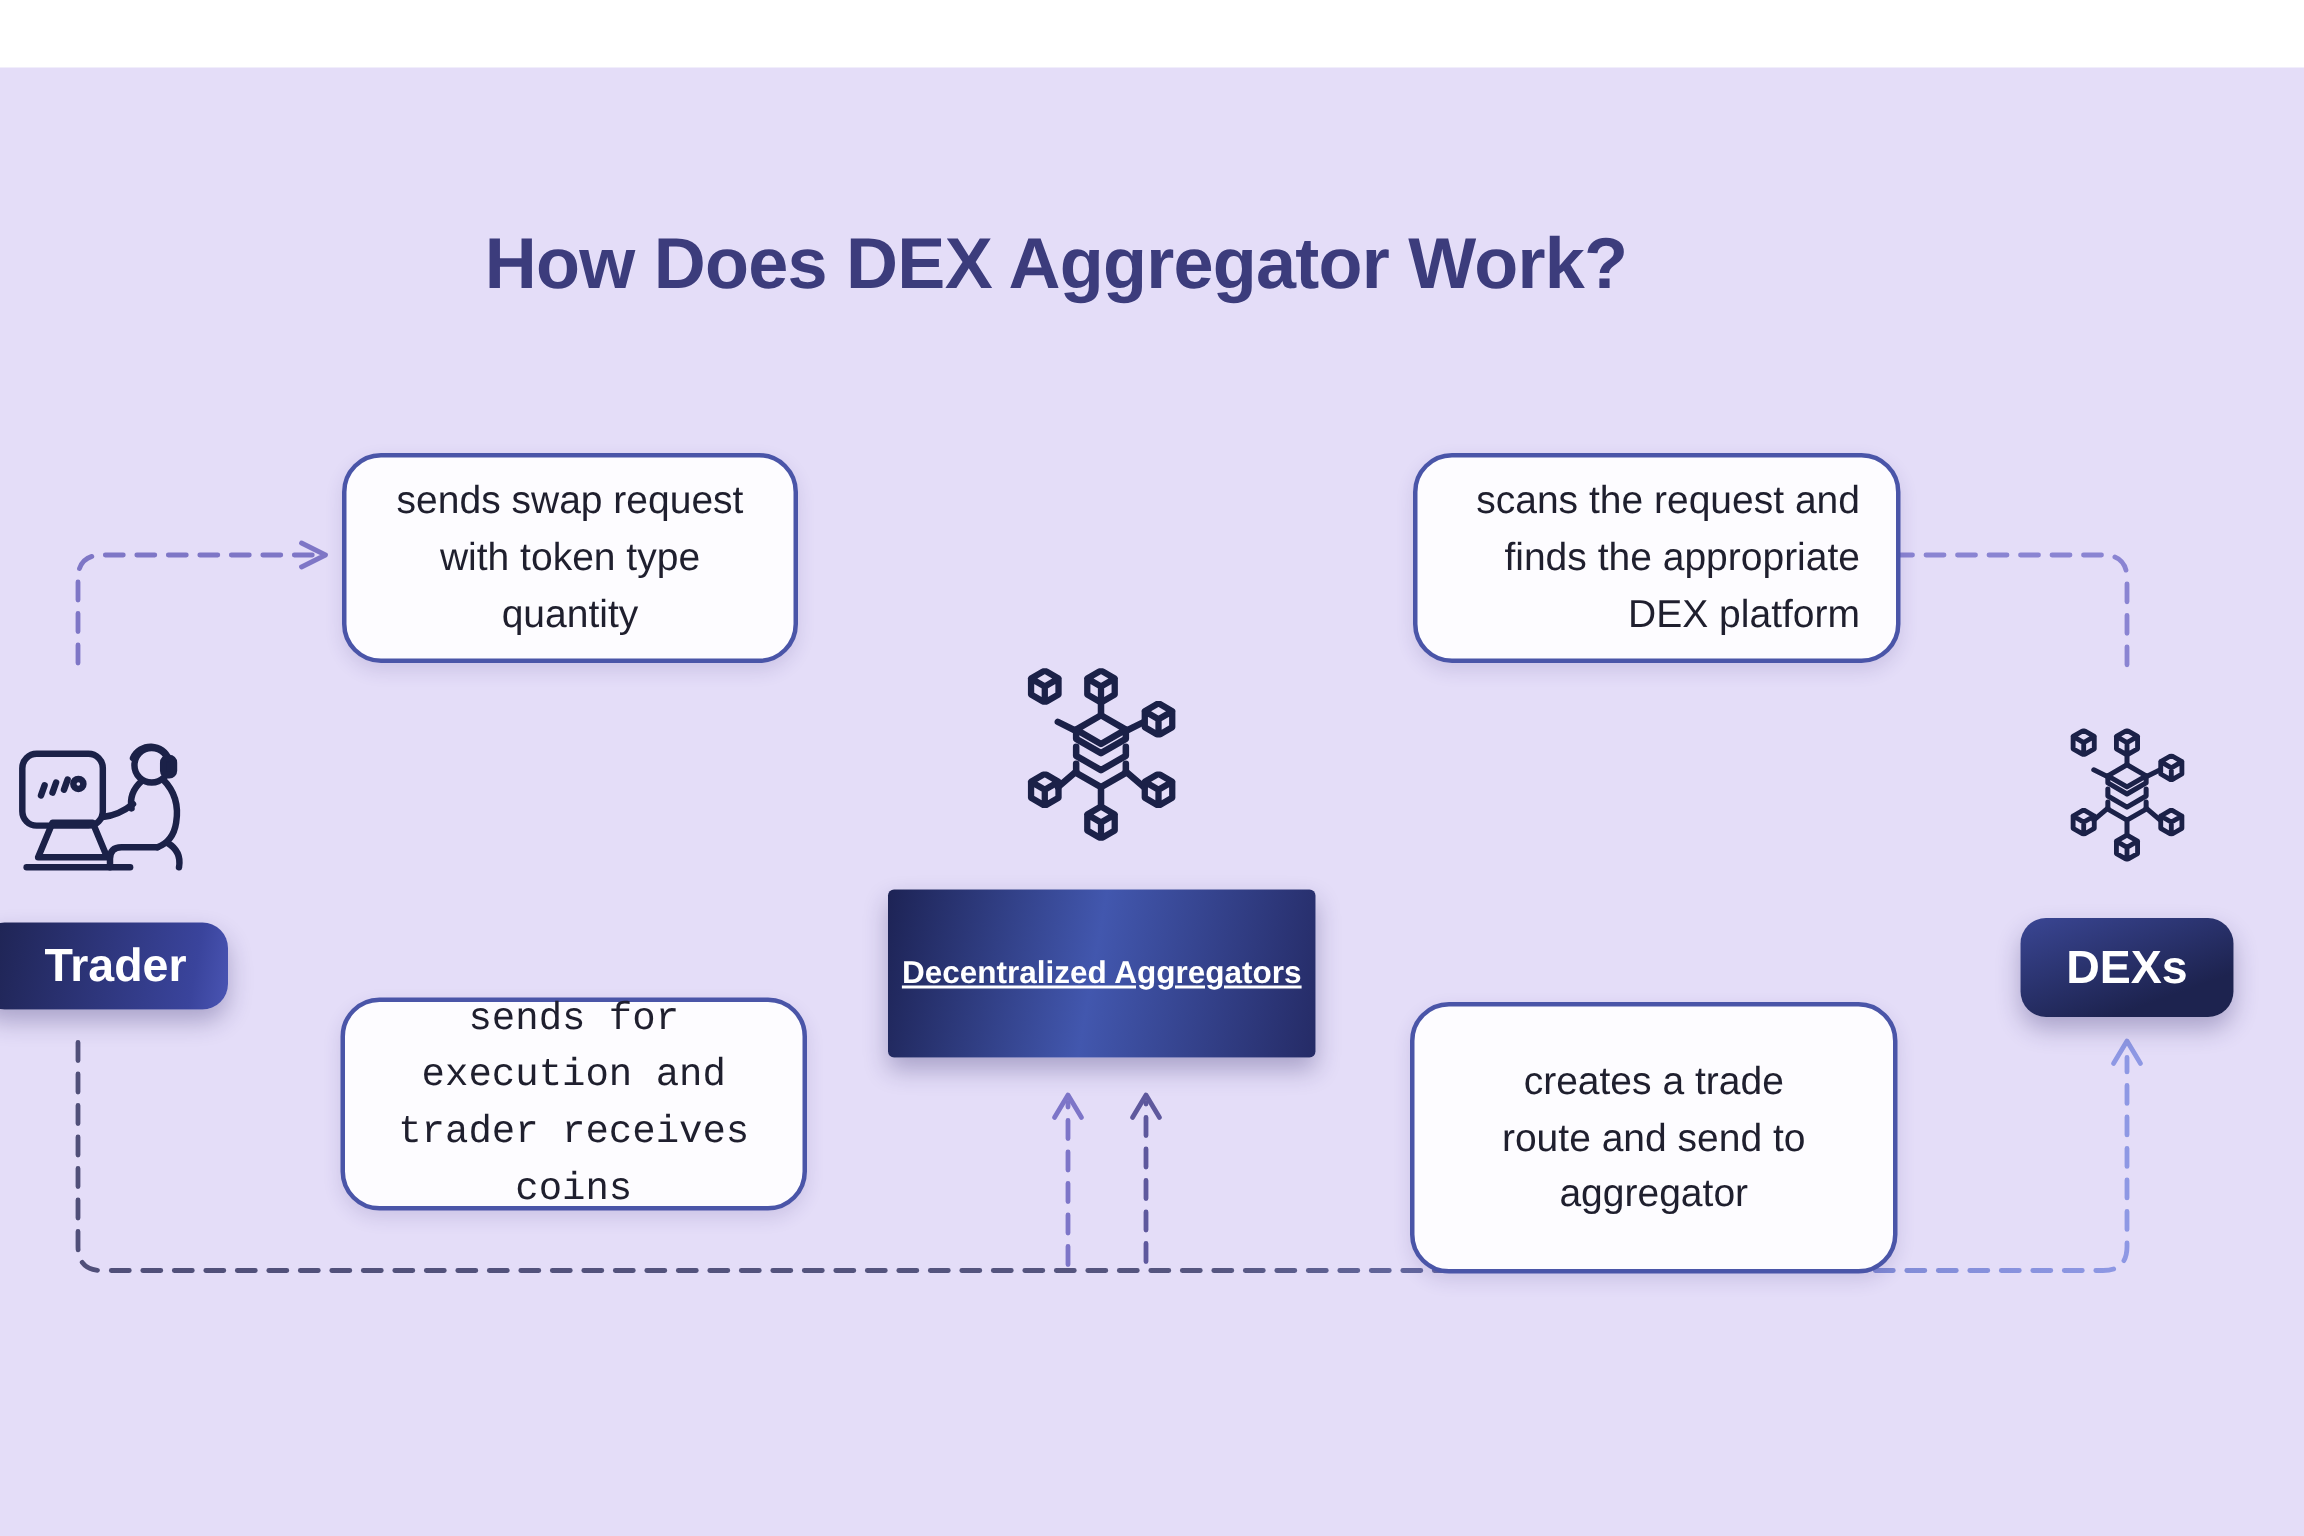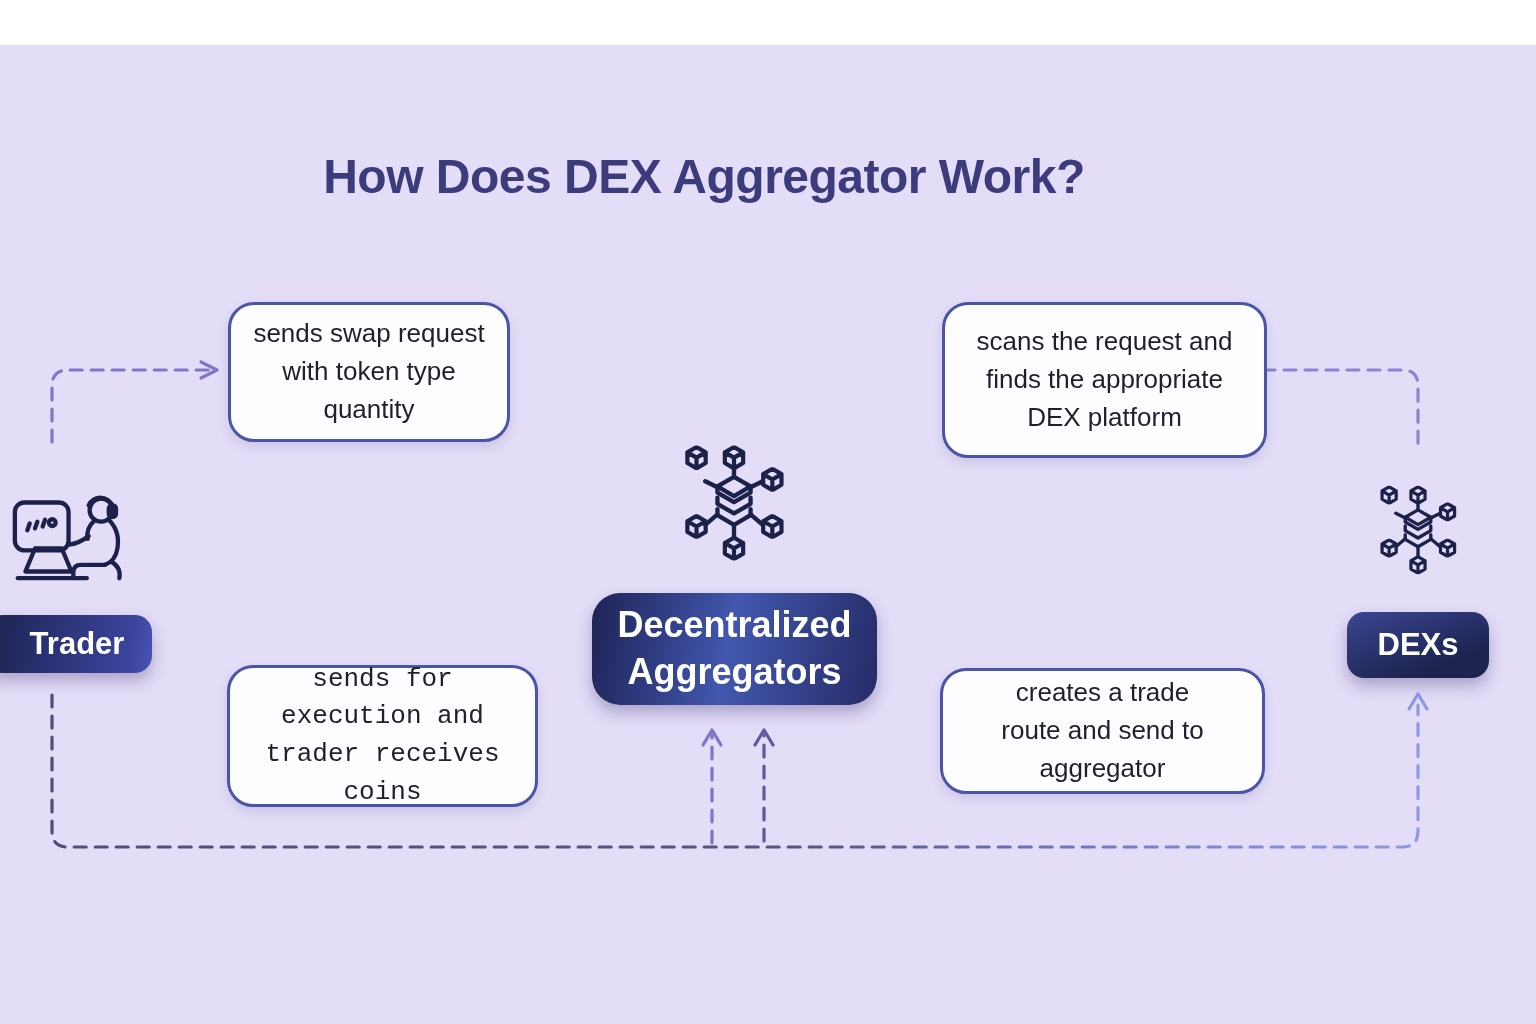--- a/index.html
+++ b/index.html
@@ -43,24 +43,24 @@
     border-radius:26px;
     display:flex;
     align-items:center;
     justify-content:center;
     text-align:center;
     font-size:26px;
     line-height:1.45;
     color:var(--box-text);
     box-shadow:0 5px 12px rgba(62,52,130,0.14);
   }
-  #box1{left:228px;top:257px;width:282px;height:140px;padding:0 18px;}
-  #box2{left:942px;top:257px;width:325px;height:156px;padding:0 24px;}
+  #box1{left:228px;top:257px;width:304px;height:140px;padding:0 18px;}
+  #box2{left:942px;top:257px;width:325px;height:140px;padding:0 24px;text-align:right;}
   #box3{left:227px;top:620px;width:311px;height:142px;padding:0 18px;font-family:Liberation Mono, monospace;}
-  #box4{left:940px;top:623px;width:325px;height:126px;padding:0 50px;}
+  #box4{left:940px;top:623px;width:325px;height:181px;padding:0 50px;}
   .badge{
     position:absolute;
     box-sizing:border-box;
     display:flex;
     align-items:center;
     justify-content:center;
     text-align:center;
     color:var(--badge-text);
     font-weight:700;
     border-radius:17px;
@@ -68,24 +68,25 @@
     background:linear-gradient(105deg,#202560 0%,#4257ae 55%,#2a3170 100%);
   }
   #badge-trader{
     left:-14px;top:570px;width:166px;height:58px;
     font-size:31px;
     padding-left:16px;
     background:linear-gradient(100deg,#1d224f 0%,#3a449c 85%,#4a55b4 100%);
   }
   #badge-aggregator{
     left:592px;top:548px;width:285px;height:112px;
-    font-size:36px;
+    font-size:21px;
     line-height:1.3;
-    border-radius:28px;
+    border-radius:4px;
     background:linear-gradient(100deg,#1d2355 0%,#4257ae 48%,#252b66 100%);
+    text-decoration:underline;
   }
   #badge-dexs{
     left:1347px;top:567px;width:142px;height:66px;
     font-size:31px;
     background:linear-gradient(160deg,#3a4694 0%,#1d234f 75%);
   }
   .icon-svg{position:absolute;}
   #connectors{position:absolute;left:0;top:0;}
 </style>
 </head>

